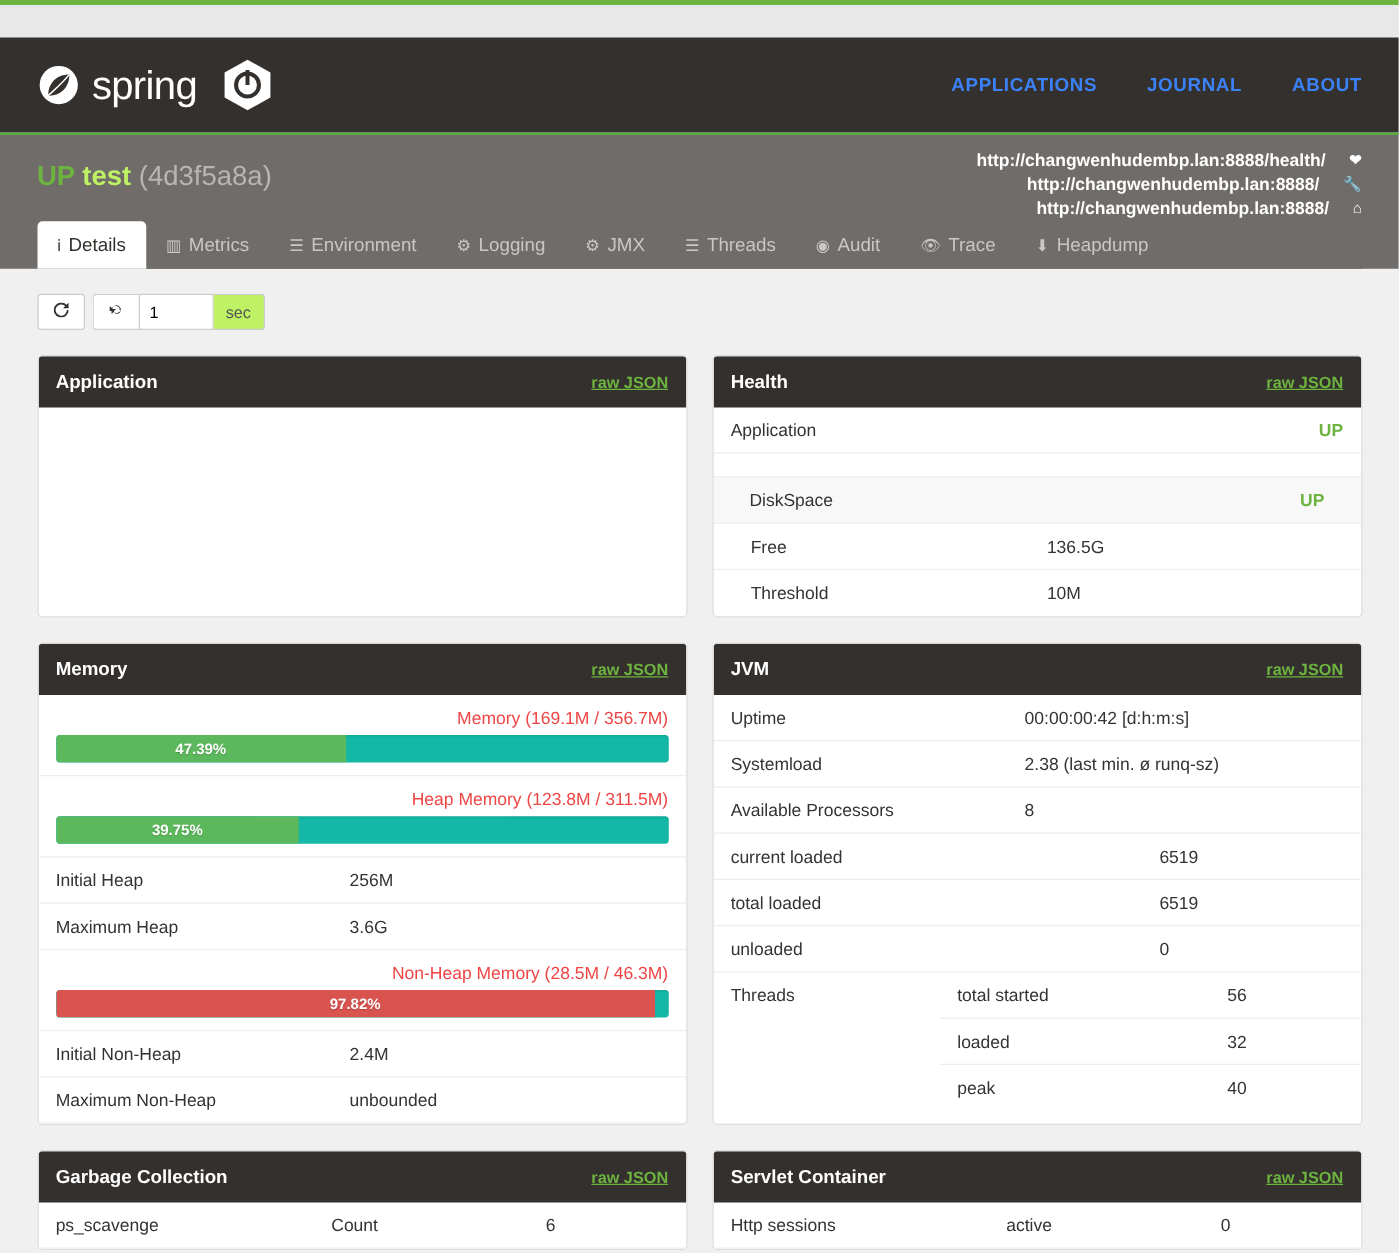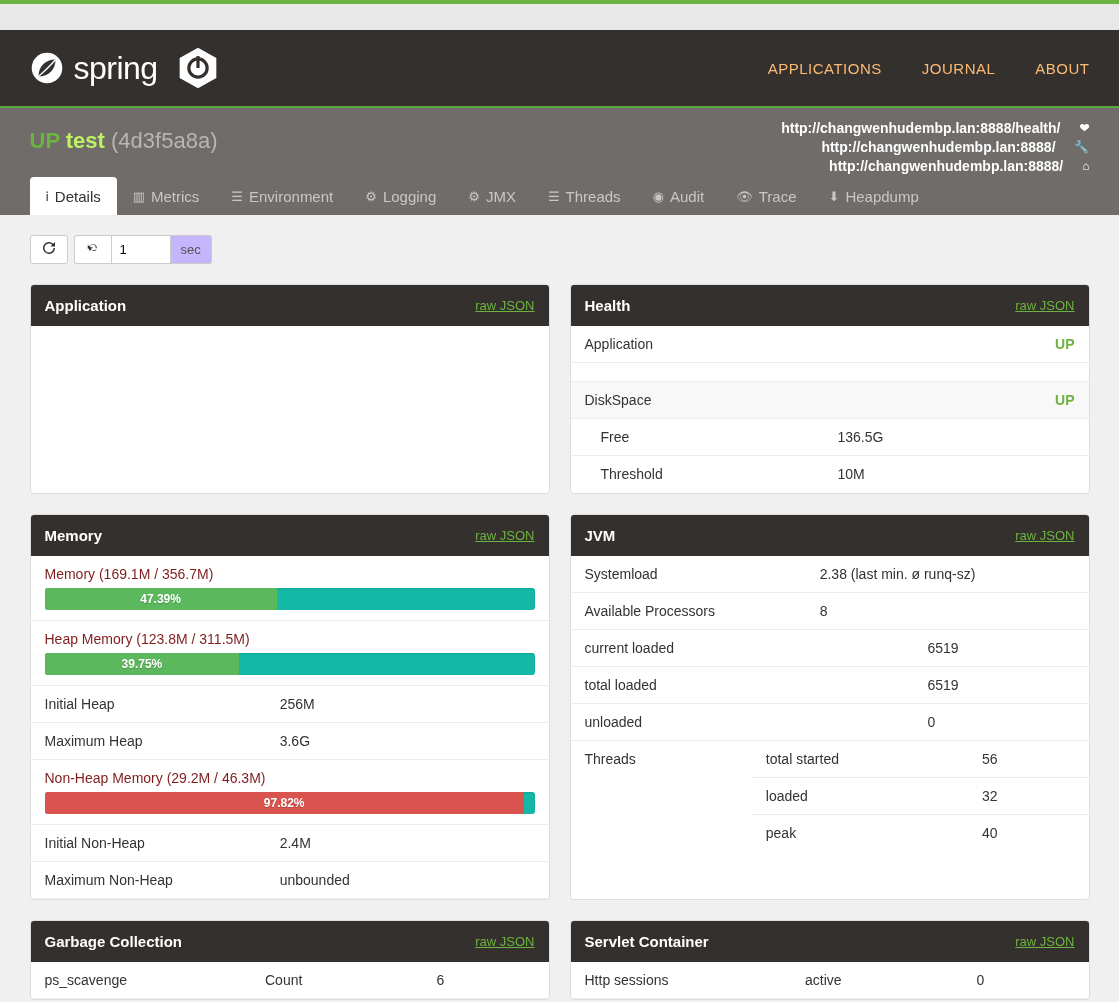--- a/index.html
+++ b/index.html
@@ -5,71 +5,71 @@
 * { box-sizing: border-box; margin: 0; padding: 0; }
 body { font-family: -apple-system, "Helvetica Neue", Arial, sans-serif; background: #f0f0f0; color: #333; font-size: 14px; }
 .topbar { height: 30px; background: #e8e8e8; border-top: 4px solid #6db33f; }
 .navbar { background: #34302d; padding: 16px 0; }
 .navbar-inner { max-width: 1100px; margin: 0 auto; display: flex; align-items: center; justify-content: space-between; padding: 0 20px; }
 .brand { display: flex; align-items: center; gap: 18px; }
 .spring-logo { display: flex; align-items: center; gap: 10px; color: #fff; font-size: 32px; font-weight: 300; letter-spacing: -0.5px; }
 .leaf-icon { width: 34px; height: 34px; }
 .power-badge { width: 44px; height: 44px; }
 .nav-links { display: flex; gap: 40px; }
-.nav-links a { color: #fdba74; text-decoration: none; font-weight: 400; font-size: 15px; letter-spacing: 0.5px; }
+.nav-links a { color: #3b82f6; text-decoration: none; font-weight: 700; font-size: 15px; letter-spacing: 0.5px; }
 .subheader { background: #6f6c69; border-top: 2px solid #5aab3f; }
 .subheader-inner { max-width: 1100px; margin: 0 auto; padding: 12px 20px 0 20px; display: flex; justify-content: space-between; align-items: flex-start; }
 .status-line { font-size: 22px; font-weight: 600; color: #fff; padding-top: 8px; }
 .status-up { color: #6db33f; }
 .status-name { color: #bef264; }
 .status-id { color: #b8b5b3; font-weight: 400; }
 .urls { text-align: right; font-size: 14px; color: #fff; font-weight: 600; }
 .urls div { margin-bottom: 3px; display: flex; align-items: center; justify-content: flex-end; gap: 19px; }
 .url-icon { font-size: 12px; }
 .tabs { max-width: 1100px; margin: 0 auto; padding: 0 20px; }
 .tabs-row { display: flex; gap: 0; background: #6f6c69; }
 .tab { padding: 10px 16px; color: #c9c7c5; font-size: 15px; display: flex; align-items: center; gap: 6px; cursor: pointer; font-weight: 500; }
 .tab.active { background: #fff; color: #34302d; border-top-left-radius: 4px; border-top-right-radius: 4px; }
 .tab-icon { font-size: 13px; }
 .content { max-width: 1100px; margin: 0 auto; padding: 20px; }
 .toolbar { display: flex; gap: 6px; margin-bottom: 20px; align-items: stretch; }
 .btn { background: #fff; border: 1px solid #ccc; border-radius: 3px; padding: 6px 12px; cursor: pointer; font-size: 13px; }
 .input-group { display: flex; }
 .input-group .btn { border-radius: 3px 0 0 3px; border-right: none; }
 .input-group input { border: 1px solid #ccc; padding: 6px 8px; width: 60px; font-size: 13px; }
-.input-group .suffix { border: 1px solid #ccc; border-left: none; background: #c4b5fd; padding: 6px 10px; border-radius: 0 3px 3px 0; color: #555; font-size: 13px; }
+.input-group .suffix { border: 1px solid #ccc; border-left: none; background: #bef264; padding: 6px 10px; border-radius: 0 3px 3px 0; color: #555; font-size: 13px; }
 .grid { display: grid; grid-template-columns: 1fr 1fr; gap: 20px; }
 .panel { background: #fff; border-radius: 4px; border: 1px solid #ddd; overflow: hidden; }
 .panel-header { background: #34302d; color: #fff; padding: 12px 14px; display: flex; justify-content: space-between; align-items: center; font-weight: 600; font-size: 15px; }
-.raw-json { color: #6db33f; font-size: 13px; font-weight: 400; text-decoration: underline; cursor: pointer; }
+.raw-json { color: #6db33f; font-size: 13px; font-weight: 700; text-decoration: underline; cursor: pointer; }
 .panel-body { padding: 0; }
 .row { display: flex; padding: 10px 14px; border-bottom: 1px solid #eee; }
 .row:last-child { border-bottom: none; align-items: flex-end; }
 .row .label { flex: 1; color: #333; }
 .row .value { flex: 1; color: #333; }
 .row .status { color: #6db33f; font-weight: 700; text-align: right; flex: 0 0 auto; margin-left: auto; }
 .indent { padding-left: 30px; }
 .progress-section { padding: 10px 14px; border-bottom: 1px solid #eee; }
-.progress-label { margin-bottom: 6px; font-size: 14px; color: #7f1d1d; }
+.progress-label { margin-bottom: 6px; font-size: 14px; color: #ef4444; text-align: right; }
 .progress-bar { height: 22px; background: #14b8a6; border-radius: 3px; overflow: hidden; box-shadow: inset 0 1px 2px rgba(0,0,0,0.1); }
 .progress-fill { height: 100%; display: flex; align-items: center; justify-content: center; color: #fff; font-size: 12px; font-weight: 600; text-shadow: 0 1px 1px rgba(0,0,0,0.2); }
 .progress-green { background: #5cb85c; }
 .progress-red { background: #d9534f; }
 .kv-row { display: flex; padding: 10px 14px; border-bottom: 1px solid #eee; }
 .kv-row .k { flex: 0 0 48%; }
 .kv-row .v { flex: 1; }
 .multi-row { display: flex; border-bottom: 1px solid #eee; }
 .multi-row .left { flex: 0 0 35%; padding: 10px 14px; }
 .multi-row .right { flex: 1; }
 .sub-row { display: flex; padding: 10px 14px; border-bottom: 1px solid #eee; }
 .sub-row:last-child { border-bottom: none; }
 .sub-row .sk { flex: 1; }
 .sub-row .sv { flex: 0 0 30%; }
 .panel-application { min-height: 210px; }
-.health-subheader { background: #f8f8f8; padding: 10px 14px; display: flex; justify-content: space-between; border-bottom: 1px solid #eee; border-top: 1px solid #eee; font-weight: 500; }
+.health-subheader { background: #f8f8f8; padding: 10px 29px; display: flex; justify-content: space-between; border-bottom: 1px solid #eee; border-top: 1px solid #eee; font-weight: 500; }
 .triple-row { display: flex; padding: 10px 14px; border-bottom: 1px solid #eee; }
 .triple-row .c1 { flex: 0 0 45%; }
 .triple-row .c2 { flex: 0 0 35%; }
 .triple-row .c3 { flex: 1; }
 </style>
 </head>
 <body>
 
 <div class="topbar"></div>
 
@@ -240,21 +240,21 @@
         </div>
         <div class="kv-row">
             <span class="k">Initial Heap</span>
             <span class="v">256M</span>
           </div>
         <div class="kv-row">
             <span class="k">Maximum Heap</span>
             <span class="v">3.6G</span>
           </div>
         <div class="progress-section">
-          <div class="progress-label">Non-Heap Memory (29.2M / 46.3M)</div>
+          <div class="progress-label">Non-Heap Memory (28.5M / 46.3M)</div>
           <div class="progress-bar">
             <div class="progress-fill progress-red" style="width:97.82%">
                 <span>97.82%</span>
               </div>
           </div>
         </div>
         <div class="kv-row">
             <span class="k">Initial Non-Heap</span>
             <span class="v">2.4M</span>
           </div>
@@ -264,20 +264,24 @@
           </div>
       </div>
     </div>
 
     <div class="panel">
       <div class="panel-header">
         <span>JVM</span>
         <span class="raw-json">raw JSON</span>
       </div>
       <div class="panel-body">
+        <div class="kv-row">
+            <span class="k">Uptime</span>
+            <span class="v">00:00:00:42 [d:h:m:s]</span>
+          </div>
         <div class="kv-row">
             <span class="k">Systemload</span>
             <span class="v">2.38 (last min. ø runq-sz)</span>
           </div>
         <div class="kv-row">
             <span class="k">Available Processors</span>
             <span class="v">8</span>
           </div>
         <div class="multi-row">
           <div class="right">

